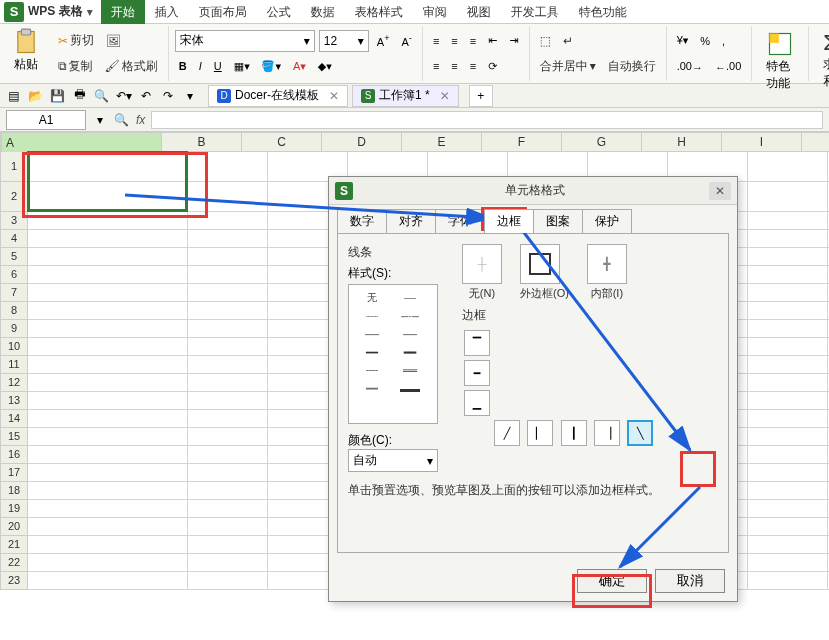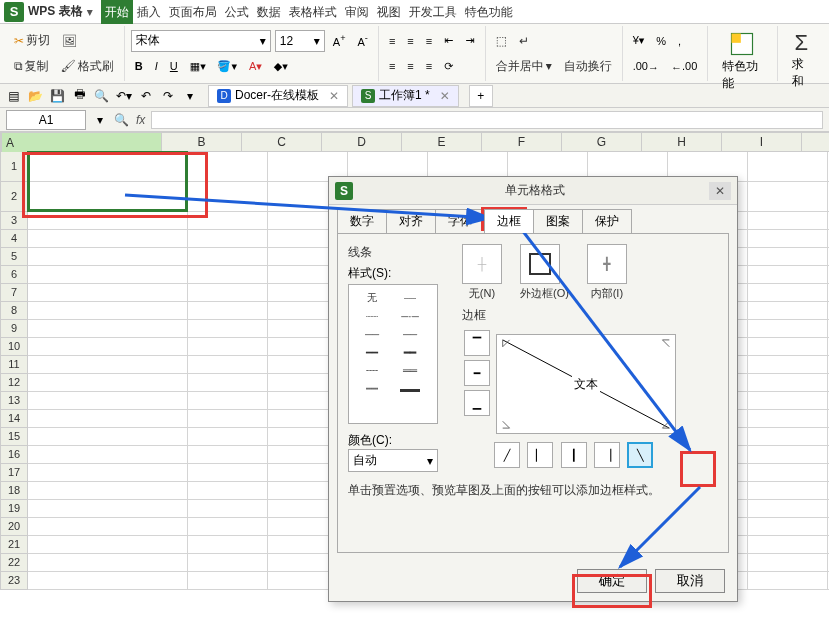--- a/index.html
+++ b/index.html
@@ -4,21 +4,21 @@
 <style>
 * { box-sizing: border-box; margin: 0; padding: 0; font-family: "Microsoft YaHei", sans-serif; }
 body { width: 829px; height: 640px; background: #fff; font-size: 12px; overflow: hidden; position: relative; }
 
 
 .titlebar { display: flex; align-items: center; height: 24px; background: #fff; border-bottom: 1px solid #ccc; }
 .app-icon { width: 20px; height: 20px; background: #2e7d32; color: #fff; display: flex; align-items: center; justify-content: center; font-weight: bold; margin: 0 4px; border-radius: 2px; font-size: 13px; }
 .app-title { font-weight: bold; color: #333; margin-right: 4px; }
 .app-drop { color: #555; margin-right: 8px; }
 .tabs { display: flex; height: 24px; }
-.tab { padding: 0 4px; line-height: 24px; color: #333; cursor: pointer; }
+.tab { padding: 0 10px; line-height: 24px; color: #333; cursor: pointer; }
 .tab.active { background: #2e7d32; color: #fff; }
 
 
 .ribbon { height: 60px; background: #f8f8f4; border-bottom: 1px solid #ccc; display: flex; align-items: stretch; padding: 2px 4px; }
 .ribbon-group { display: flex; flex-direction: column; justify-content: space-between; border-right: 1px solid #ddd; padding: 2px 6px; }
 .ribbon-row { display: flex; align-items: center; gap: 4px; height: 26px; }
 .ribbon-btn { display: flex; align-items: center; gap: 2px; padding: 2px 4px; cursor: pointer; color: #333; white-space: nowrap; }
 .paste-big { display: flex; flex-direction: column; align-items: center; padding: 2px 8px; cursor: pointer; }
 .paste-big .icon { width: 28px; height: 28px; }
 .sel { border: 1px solid #aaa; background: #fff; padding: 2px 4px; height: 22px; display: flex; align-items: center; justify-content: space-between; }
@@ -99,20 +99,27 @@
       <div class="tab">数据</div>
       <div class="tab">表格样式</div>
       <div class="tab">审阅</div>
       <div class="tab">视图</div>
       <div class="tab">开发工具</div>
       <div class="tab">特色功能</div>
     </div>
 </div>
 
 <div class="ribbon">
+  <div class="paste-big">
+    <svg class="icon" viewBox="0 0 24 24">
+        <rect x="5" y="3" width="14" height="18" fill="#f3d27a" stroke="#b58a2a"></rect>
+        <rect x="8" y="1" width="8" height="5" rx="1" fill="#ccc" stroke="#888"></rect>
+      </svg>
+    <span>粘贴</span>
+  </div>
   <div class="ribbon-group">
     <div class="ribbon-row">
       <span class="ribbon-btn">
         <span style="color:#d97f00">✂</span>
         <span>剪切</span>
       </span>
       <span class="ribbon-btn">
         <span>🖼</span>
       </span>
     </div>
@@ -641,30 +648,20 @@
               <div class="preset-label">内部(I)</div>
             </div>
           </div>
         <div class="dlg-section-label">边框</div>
         <div style="display:flex;align-items:flex-start;gap:4px">
           <div style="display:flex;flex-direction:column">
             <span class="edge-btn">▔</span>
             <span class="edge-btn">━</span>
             <span class="edge-btn">▁</span>
           </div>
-          <div class="preview-box">
-            <svg class="preview-diag" viewBox="0 0 180 100">
-              <line x1="5" y1="5" x2="175" y2="95" stroke="#000" stroke-width="1"></line>
-              <polyline points="5,5 5,12 12,5" fill="none" stroke="#666"></polyline>
-              <polyline points="175,95 168,95 175,88" fill="none" stroke="#666"></polyline>
-              <polyline points="175,5 168,5 175,12" fill="none" stroke="#666"></polyline>
-              <polyline points="5,95 12,95 5,88" fill="none" stroke="#666"></polyline>
-            </svg>
-            <span style="background:#fff;padding:0 2px;position:relative">文本</span>
-          </div>
         </div>
         <div style="margin-left:30px">
           <span class="edge-btn">╱</span>
           <span class="edge-btn">▏</span>
           <span class="edge-btn">┃</span>
           <span class="edge-btn">▕</span>
           <span class="edge-btn hl">╲</span>
         </div>
       </div>
     </div>

